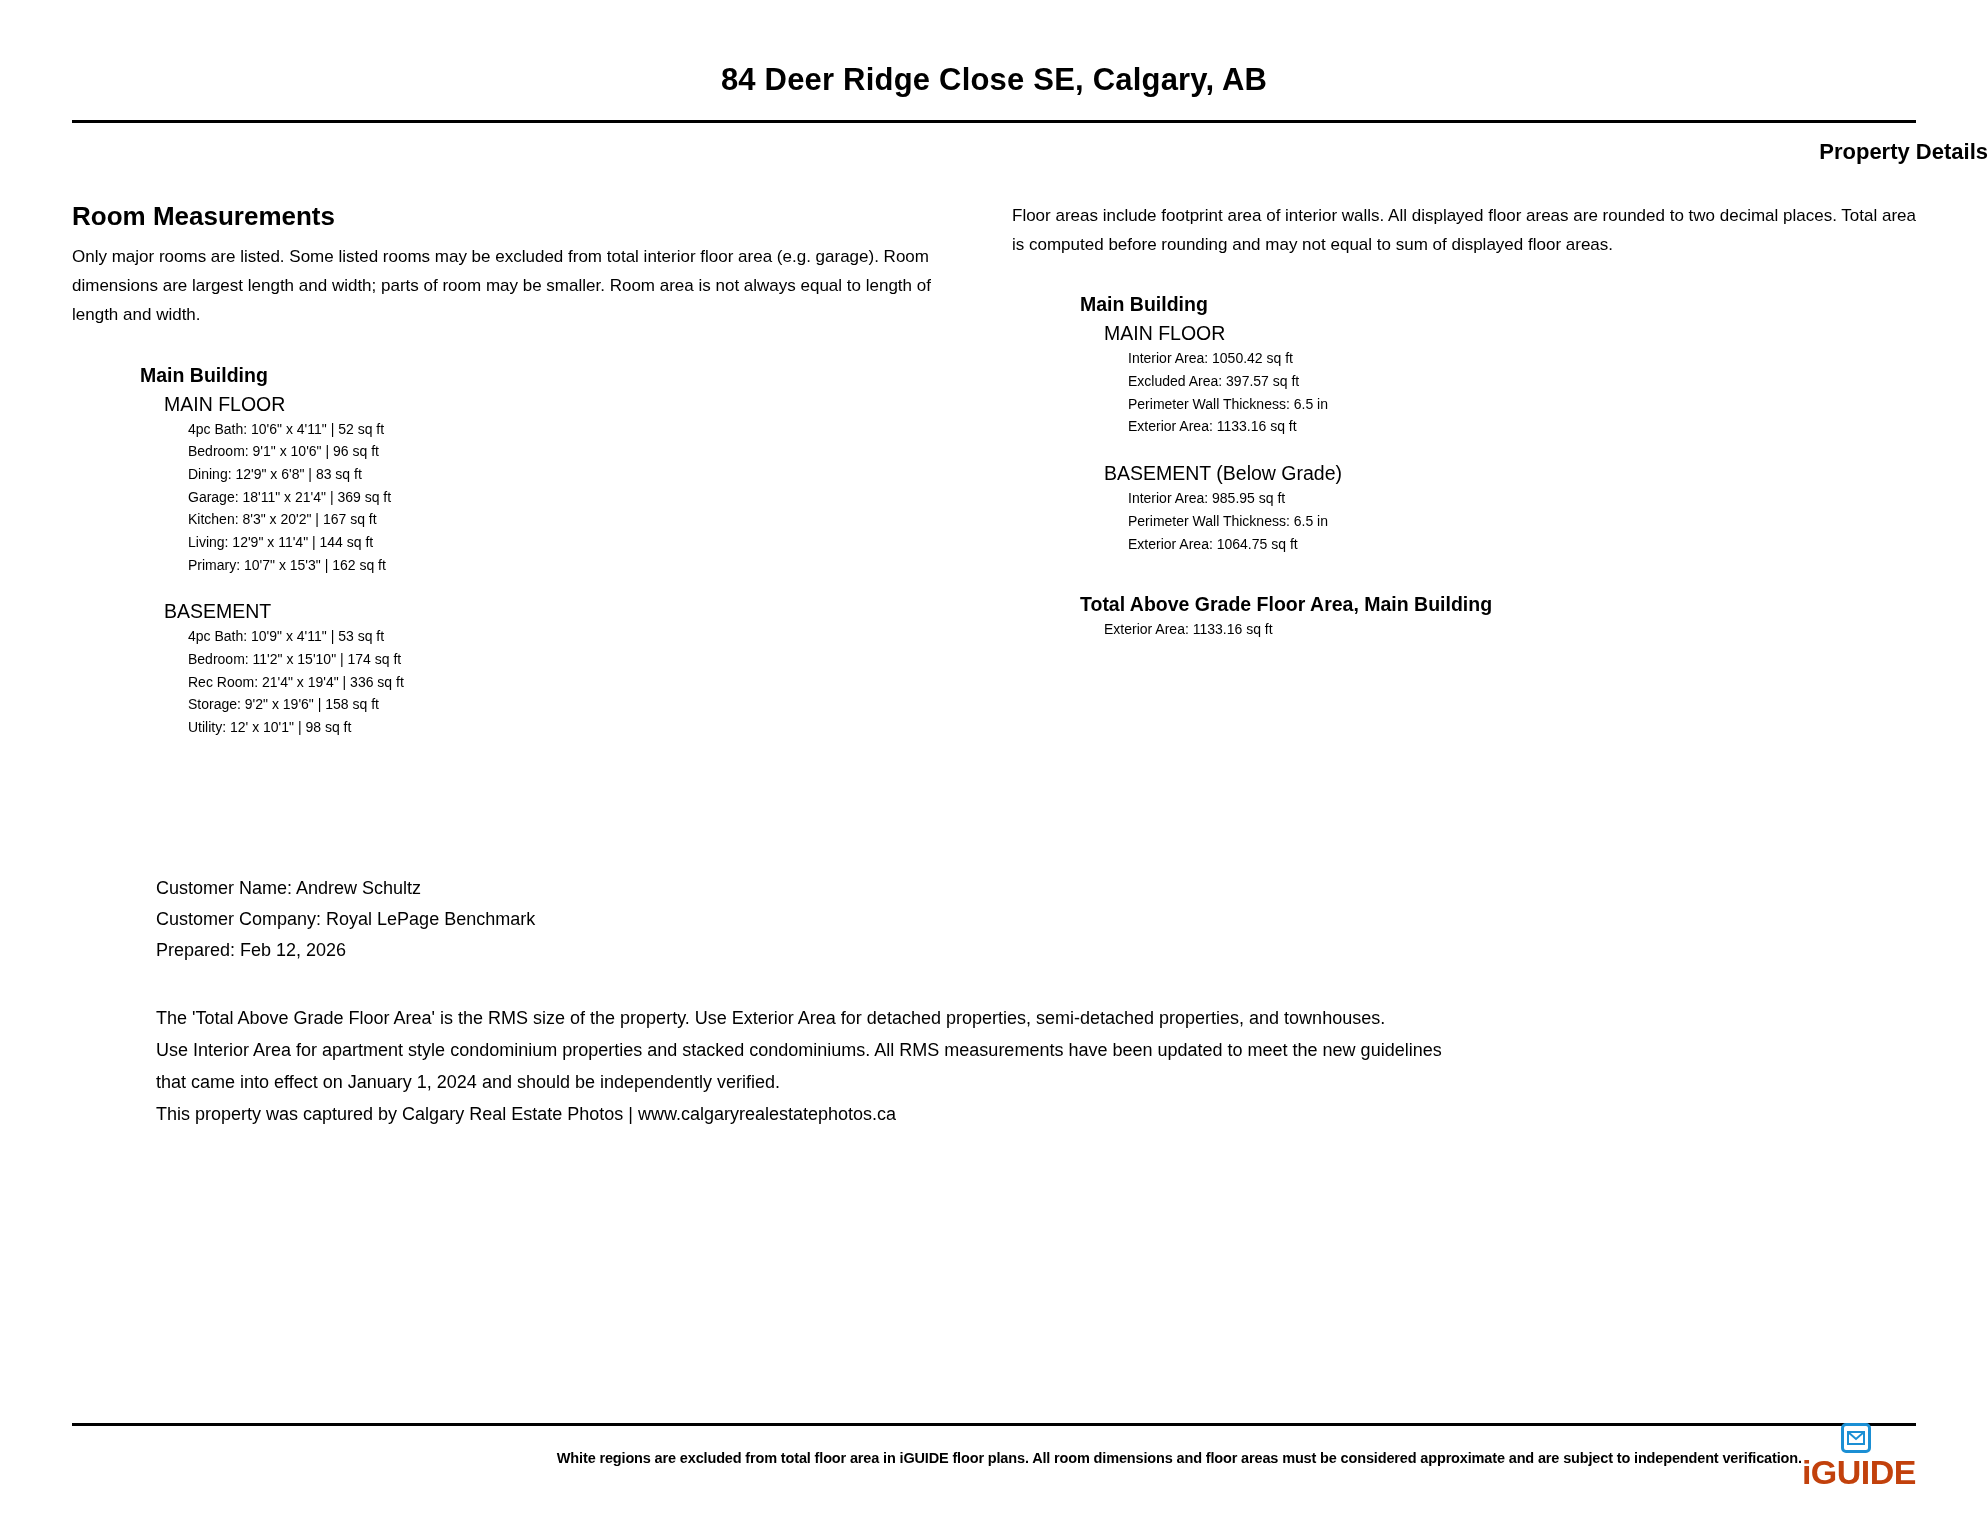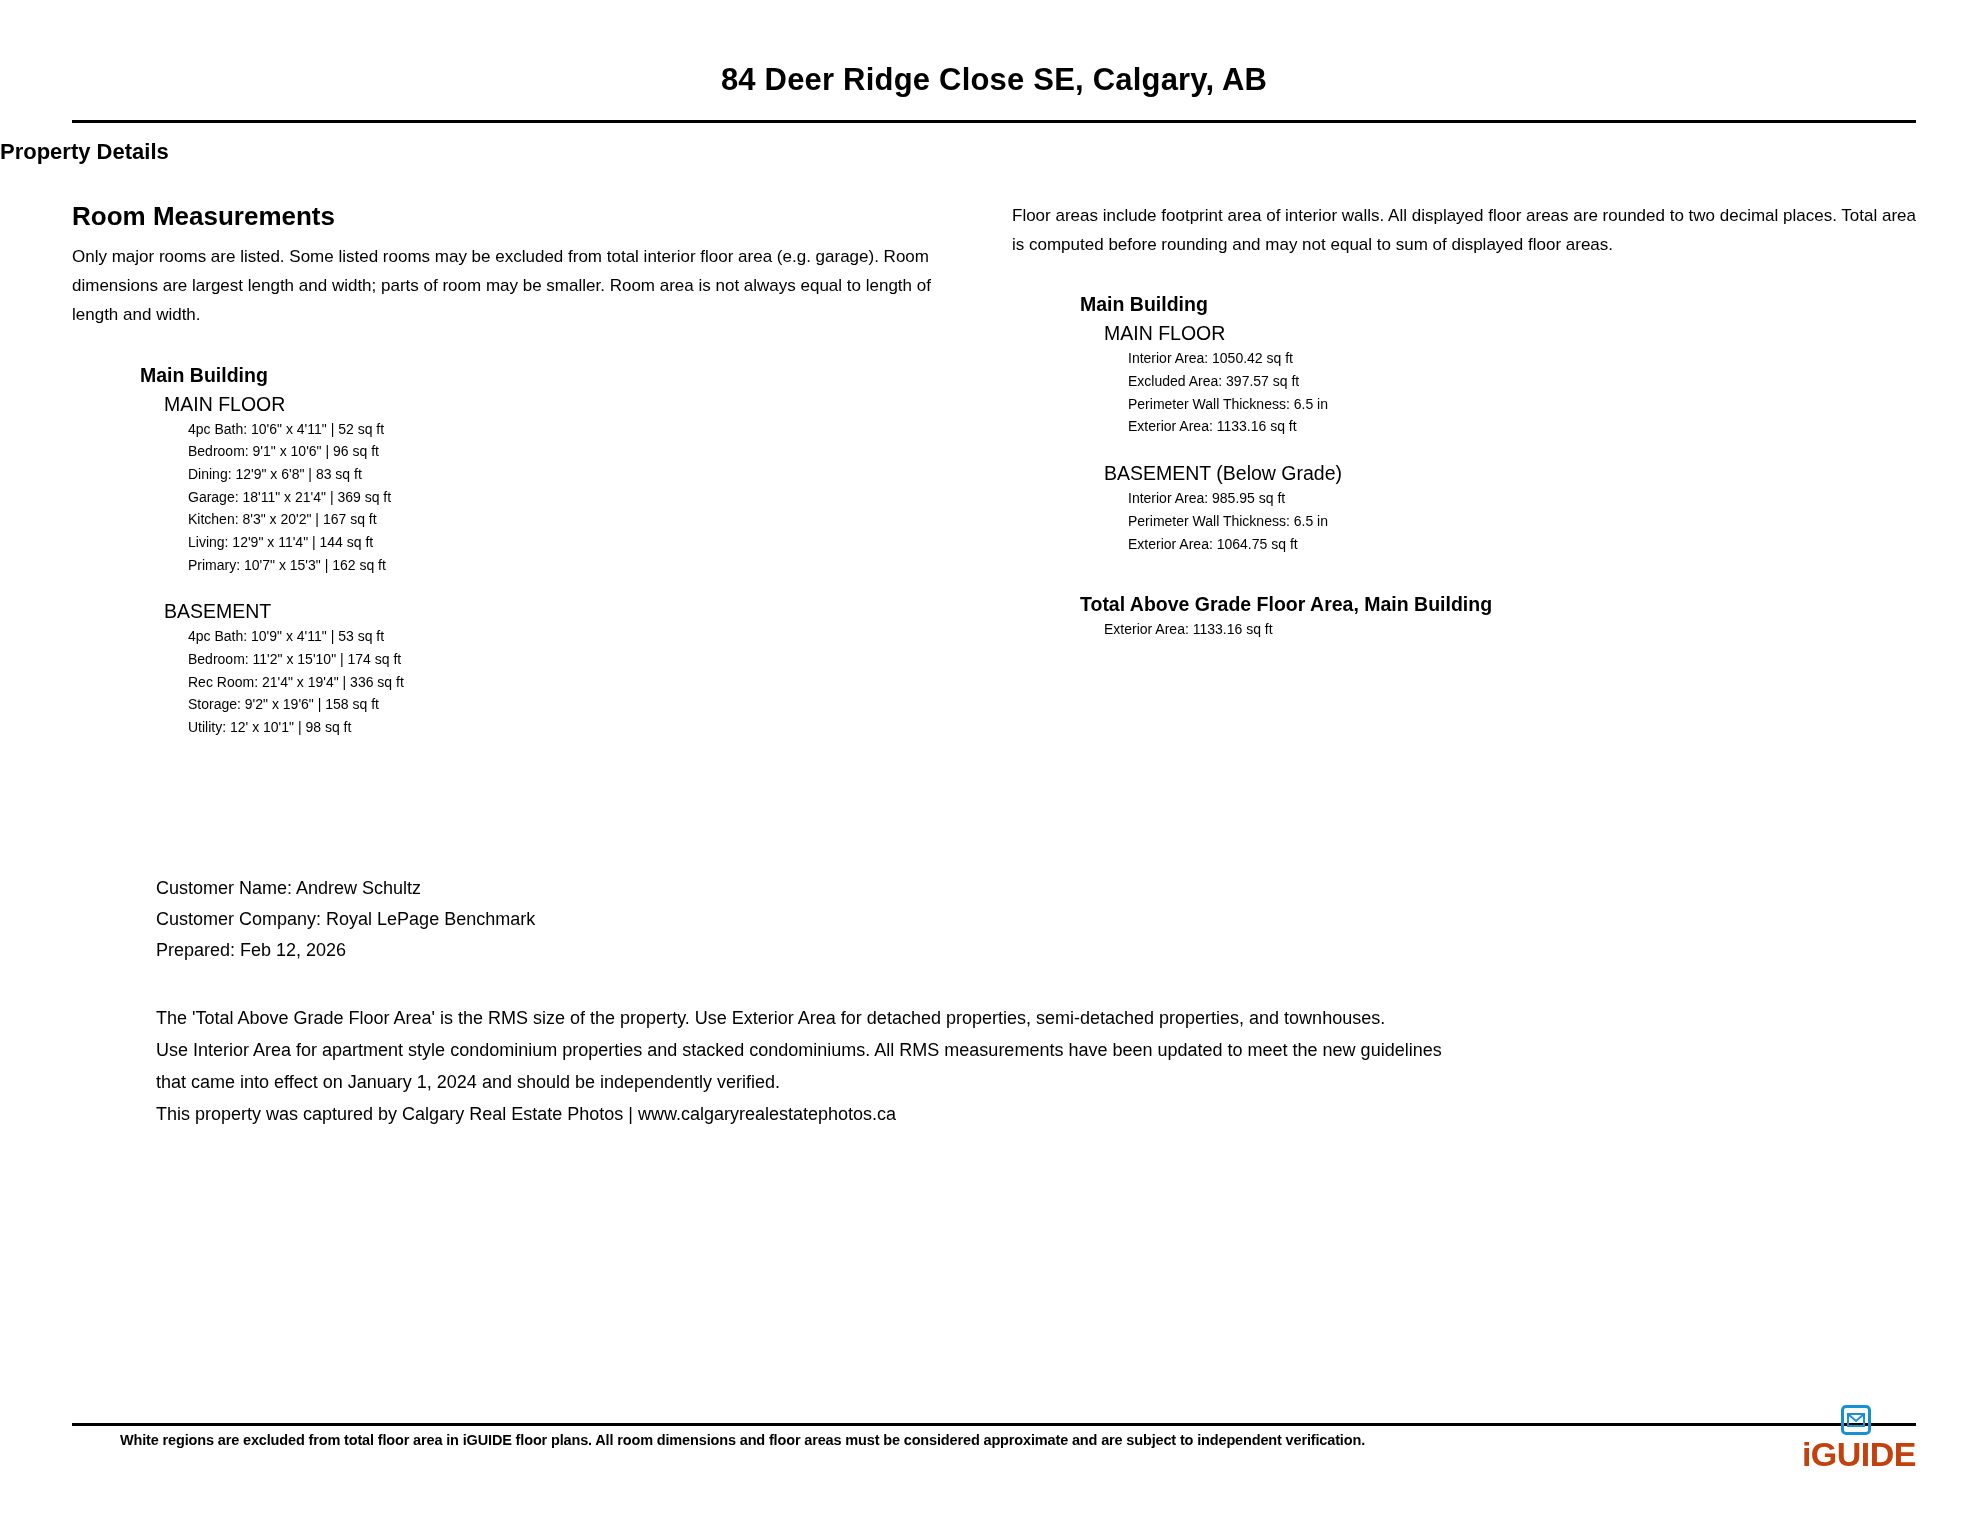--- a/index.html
+++ b/index.html
@@ -31,21 +31,21 @@
     font-weight: bold;
     letter-spacing: 0.2px;
     margin: 0;
     padding-top: 62px;
   }
   .rule-top {
     margin: 22px 72px 0 72px;
     border-top: 3px solid #000;
   }
   .subtitle {
-    text-align: left;
+    text-align: right;
     font-size: 22px;
     font-weight: bold;
     margin: 16px 0 0 0;
   }
 
   
   .columns {
     display: flex;
     padding: 36px 72px 0 72px;
     box-sizing: border-box;
@@ -121,24 +121,24 @@
     position: absolute;
     left: 72px;
     right: 72px;
     bottom: 110px;
     border-top: 3px solid #000;
   }
   .footer {
     position: absolute;
     left: 72px;
     right: 72px;
-    bottom: 62px;
+    bottom: 44px;
     display: flex;
     align-items: center;
-    justify-content: space-between;
+    justify-content: flex-end;
     margin-left: 48px;
   }
   .footer-note {
     font-size: 14.5px;
     font-weight: bold;
     letter-spacing: -0.15px;
   }
   .logo {
     display: flex;
     align-items: center;

